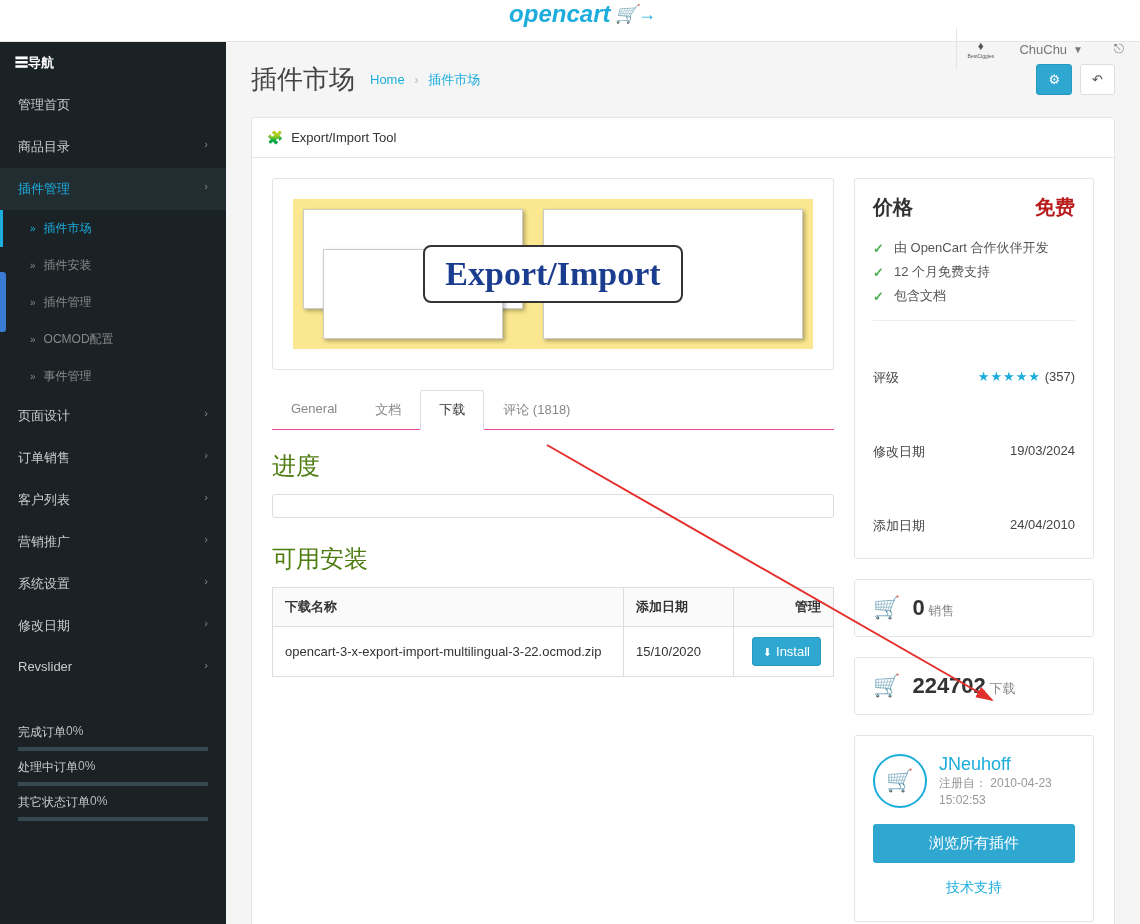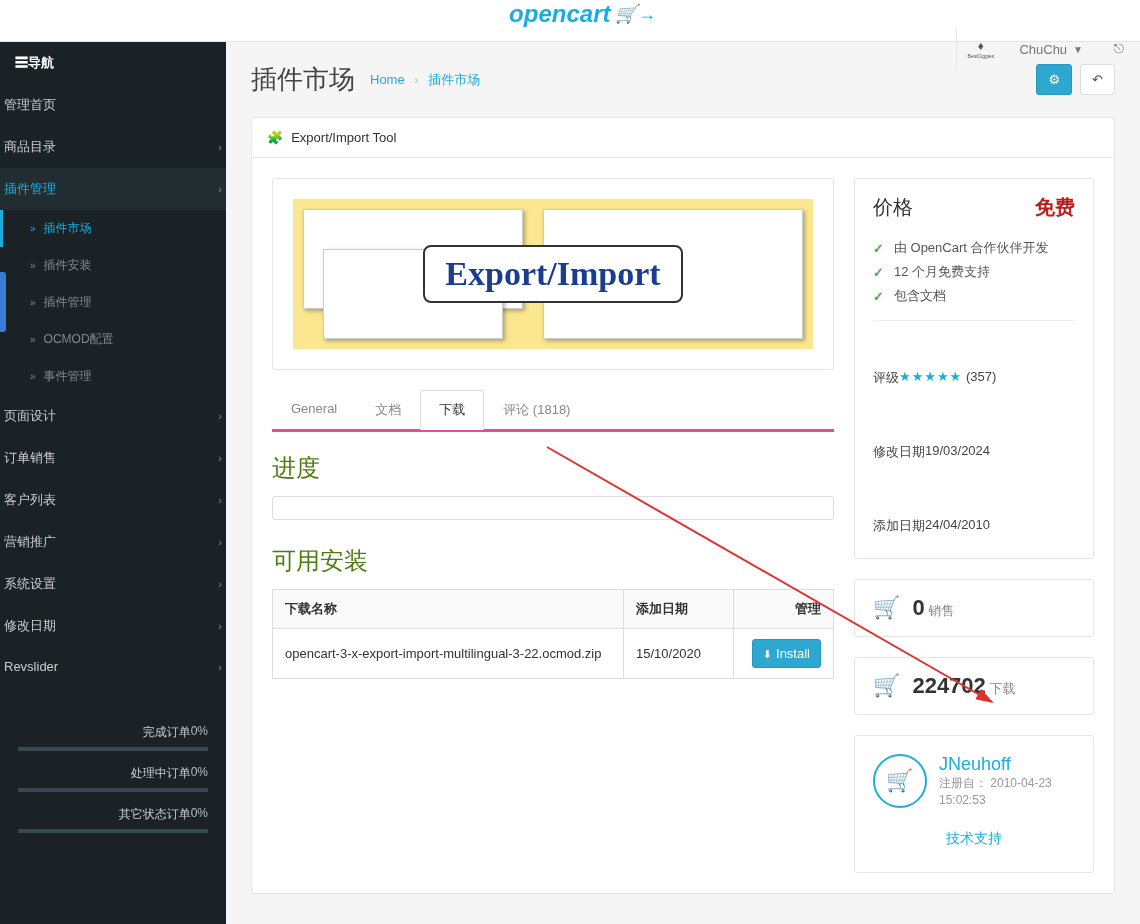--- a/index.html
+++ b/index.html
@@ -9,29 +9,29 @@
 .logo-cart { margin-left: 5px; font-size: 18px; }
 .topbar-right { margin-left: auto; display: flex; align-items: center; }
 .brand-box { width: 48px; height: 42px; display: flex; align-items: center; justify-content: center; border-left: 1px solid #e5e5e5; }
 .brand-badge { width: 30px; height: 28px; display: flex; flex-direction: column; align-items: center; justify-content: center; font-size: 5px; color: #555; }
 .user-menu { padding: 0 15px; height: 32px; display: flex; align-items: center; cursor: pointer; color: #777; }
 .caret { margin-left: 6px; font-size: 10px; }
 .logout { width: 42px; height: 42px; display: flex; align-items: center; justify-content: center; cursor: pointer; color: #777; }
 .layout { display: flex; }
 .sidebar { width: 230px; background: #1a2226; min-height: 900px; color: #ccc; position: relative; }
 .nav-header { padding: 12px 15px; color: #fff; font-weight: bold; font-size: 13px; }
-.nav-item { padding: 12px 4px; color: #ccc; cursor: pointer; display: flex; align-items: center; justify-content: space-between; }
+.nav-item { padding: 12px 18px; color: #ccc; cursor: pointer; display: flex; align-items: flex-start; justify-content: space-between; }
 .nav-item.active { background: #222d32; color: #1daddd; }
 .nav-item-chevron { font-size: 11px; color: #888; }
 .nav-sub { background: #1a2226; }
 .nav-sub-item { padding: 10px 18px 10px 30px; color: #888; cursor: pointer; display: flex; align-items: center; font-size: 12px; }
 .nav-sub-item.active { color: #1daddd; border-left: 3px solid #1daddd; padding-left: 27px; }
 .nav-sub-item .chev-icon { margin-right: 8px; font-size: 10px; }
 .sidebar-stats { margin-top: 30px; padding: 0 18px; }
-.stat-row { display: flex; justify-content: flex-end; padding: 8px 0 6px; border-bottom: 4px solid #374850; color: #ccc; font-size: 12px; margin-top: 6px; }
+.stat-row { display: flex; justify-content: flex-start; padding: 8px 0 6px; border-bottom: 4px solid #374850; color: #ccc; font-size: 12px; }
 .stat-val { color: #bbb; }
 .main { flex: 1; padding: 20px 25px 25px; }
 .page-header { display: flex; align-items: center; margin-bottom: 20px; }
 .page-title { font-size: 26px; color: #444; font-weight: normal; }
 .breadcrumb { margin-left: 15px; color: #888; font-size: 13px; }
 .breadcrumb a { color: #1daddd; text-decoration: none; }
 .breadcrumb .sep { margin: 0 6px; color: #bbb; }
 .page-actions { margin-left: auto; display: flex; gap: 8px; }
 .btn { border: 1px solid #ddd; border-radius: 3px; padding: 7px 11px; cursor: pointer; font-size: 13px; display: inline-flex; align-items: center; }
 .btn-primary { background: #2ea7d1; color: #fff; border-color: #269abc; }
@@ -43,42 +43,42 @@
 .left-col { flex: 1; }
 .right-col { width: 240px; display: flex; flex-direction: column; gap: 20px; }
 .inner-panel { border: 1px solid #e5e5e5; border-radius: 3px; }
 .hero { padding: 20px; display: flex; justify-content: flex-start; }
 .hero-img { width: 520px; height: 150px; background: #fae78f; display: flex; align-items: center; justify-content: center; position: relative; overflow: hidden; }
 .hero-badge { position: absolute; background: #fff; border: 2px solid #333; border-radius: 8px; font-family: Georgia, serif; font-size: 34px; font-weight: bold; color: #1a3d8f; padding: 8px 20px; }
 .sheet { position: absolute; background: #fff; border: 1px solid #ccc; width: 220px; height: 100px; box-shadow: 2px 2px 4px rgba(0,0,0,0.3); font-size: 6px; padding: 4px; }
 .sheet1 { left: 10px; top: 10px; }
 .sheet2 { left: 30px; top: 50px; width: 180px; height: 90px; }
 .sheet3 { right: 10px; top: 10px; width: 260px; height: 130px; }
-.tabs { display: flex; border-bottom: 3px solid #ec4899; margin-top: 20px; }
+.tabs { display: flex; border-bottom: 1px solid #ec4899; margin-top: 20px; }
 .tab { padding: 10px 18px; color: #888; cursor: pointer; border: 1px solid transparent; border-bottom: none; }
 .tab.active { color: #333; border-color: #ddd; background: #fff; margin-bottom: -1px; border-radius: 3px 3px 0 0; }
 .tab-content { padding-top: 20px; }
 .section-h { font-size: 24px; color: #4d7c0f; margin-bottom: 12px; font-weight: normal; }
 .progress-box { border: 1px solid #ddd; border-radius: 3px; height: 24px; margin-bottom: 25px; }
 table.dl-table { width: 100%; border-collapse: collapse; }
 table.dl-table th, table.dl-table td { border: 1px solid #ddd; padding: 10px 12px; text-align: left; font-size: 13px; }
 table.dl-table th { background: #fafafa; font-weight: bold; color: #333; }
 table.dl-table th:last-child, table.dl-table td:last-child { text-align: right; }
 table.dl-table th:nth-child(2) { width: 110px; }
 table.dl-table th:nth-child(3) { width: 100px; }
 .btn-install { background: #2ea7d1; color: #fff; border: 1px solid #269abc; padding: 6px 10px; border-radius: 3px; cursor: pointer; font-size: 13px; }
 .btn-install .dl-icon { margin-right: 4px; font-size: 11px; }
 .info-panel { border: 1px solid #e5e5e5; border-radius: 3px; padding: 15px 18px; }
 .price-row { display: flex; justify-content: space-between; margin-bottom: 15px; }
-.price-label { font-size: 20px; font-weight: normal; }
+.price-label { font-size: 20px; font-weight: bold; }
 .price-val { font-size: 20px; font-weight: bold; color: #b91c1c; }
 .check-line { display: flex; align-items: center; padding: 3px 0; color: #555; font-size: 13px; }
 .check-line .ck { color: #4cae4c; margin-right: 10px; font-weight: bold; }
 .divider { border-top: 1px solid #eee; margin: 12px 0; }
-.kv-row { display: flex; justify-content: flex-start; padding: 8px 0; color: #444; font-size: 13px; margin-top: 40px; }
+.kv-row { display: flex; justify-content: space-between; padding: 8px 0; color: #444; font-size: 13px; margin-top: 40px; }
 .stars { color: #1daddd; letter-spacing: 1px; }
 .stat-big { display: flex; align-items: center; gap: 12px; }
 .stat-big-icon { color: #4cae4c; font-size: 22px; }
 .stat-big-num { font-size: 22px; font-weight: bold; color: #333; }
 .stat-big-lbl { color: #888; font-size: 13px; }
 .author-panel { border: 1px solid #e5e5e5; border-radius: 3px; padding: 18px; }
 .author-top { display: flex; gap: 12px; align-items: center; margin-bottom: 15px; }
 .author-avatar { width: 54px; height: 54px; border-radius: 50%; border: 2px solid #1daddd; display: flex; align-items: center; justify-content: center; color: #1daddd; font-size: 22px; }
 .author-name { color: #1daddd; font-size: 18px; font-weight: normal; }
 .author-meta { color: #999; font-size: 12px; line-height: 1.4; }
@@ -338,19 +338,20 @@
               </div>
               <div>
                 <div class="author-name">JNeuhoff</div>
                 <div class="author-meta">
                   <span>注册自：</span>
                   <span>2010-04-23</span><br>
                   <span>15:02:53</span>
                 </div>
               </div>
             </div>
+            <button class="btn-wide btn-blue">浏览所有插件</button>
             <a href="#" class="link-center">技术支持</a>
           </div>
         </div>
       </div>
     </div>
   </div>
 </div>
 
 </body></html>

